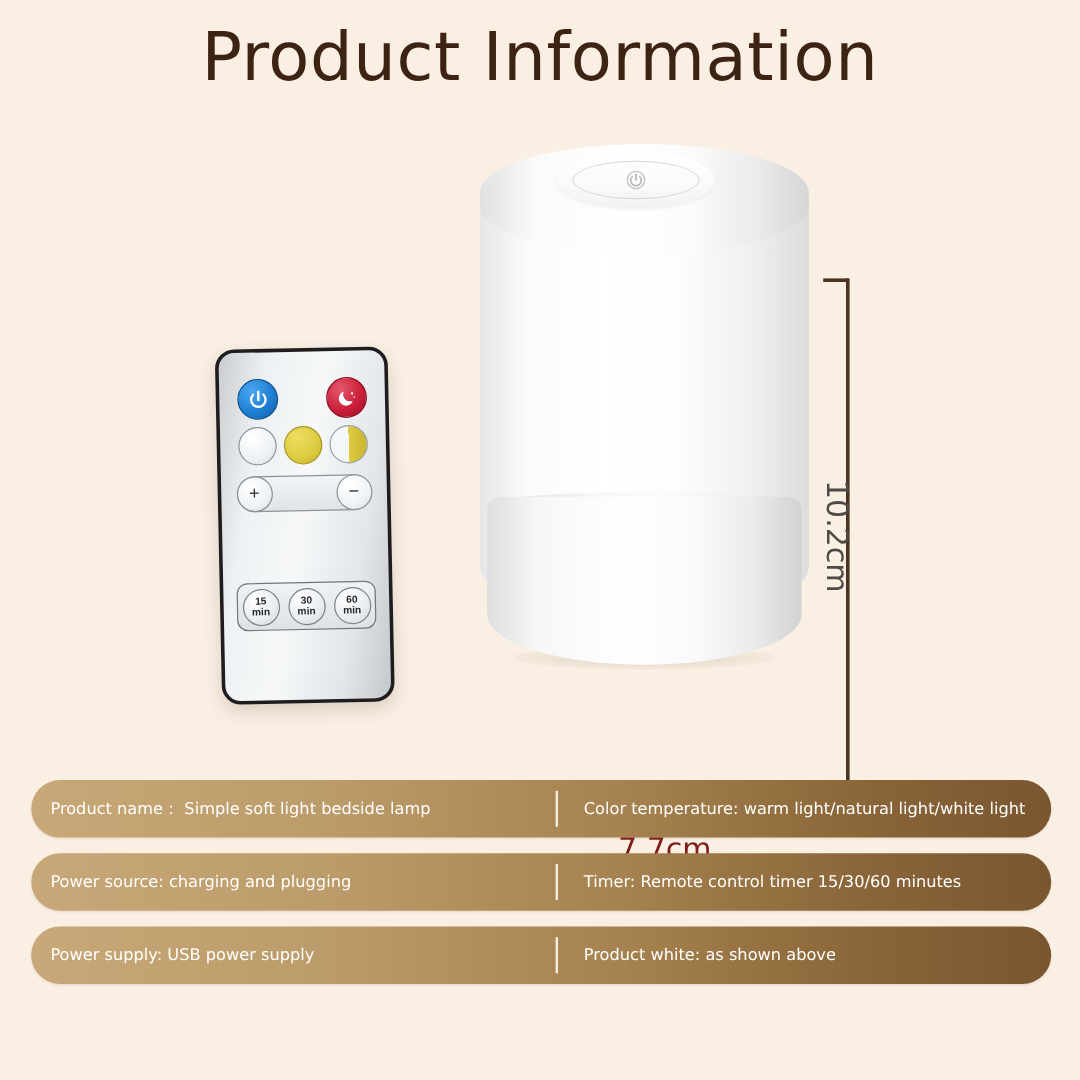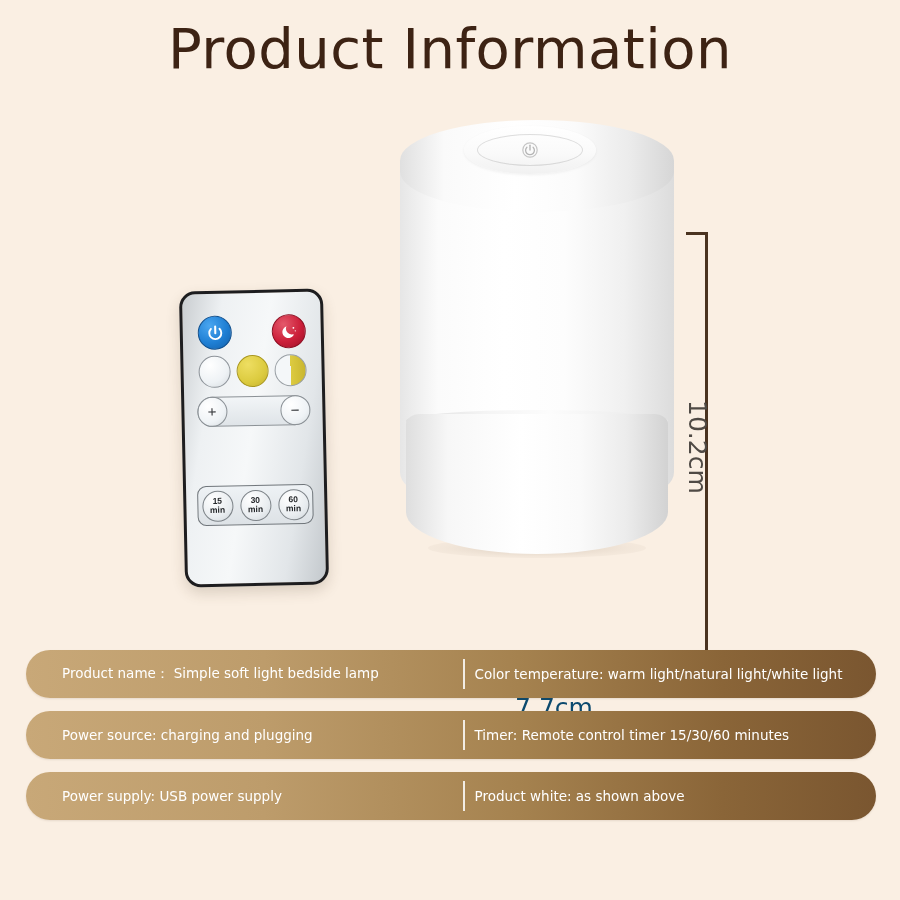--- a/index.html
+++ b/index.html
@@ -215,21 +215,21 @@
     transform-origin: left top;
     white-space: nowrap;
   }
   .dim-label-h {
     position: absolute;
     left: 402px;
     top: 593px;
     width: 304px;
     text-align: center;
     font-size: 25px;
-    color: #0c4a6e;
+    color: #7f1d1d;
     font-family: "DejaVu Sans", sans-serif;
   }
 
   
   .spec-list {
     position: absolute;
     left: 26px;
     top: 650px;
     width: 850px;
   }
@@ -238,36 +238,36 @@
     height: 48px;
     margin-bottom: 13px;
     border-radius: 24px;
     background: linear-gradient(90deg, #c8a878 0%, #bd9c6b 28%, #a5824f 58%, #8a6538 82%, #7a5630 100%);
     display: flex;
     align-items: center;
     box-shadow: 0 1px 2px rgba(90,65,40,0.12);
   }
   .spec-left {
     width: 437px;
-    padding-left: 36px;
+    padding-left: 16px;
     box-sizing: border-box;
     color: #ffffff;
     font-size: 13.5px;
     font-family: "DejaVu Sans", sans-serif;
     white-space: nowrap;
   }
   .spec-divider {
     width: 1.5px;
     height: 30px;
     background: rgba(255,255,255,0.85);
     flex: 0 0 auto;
   }
   .spec-right {
     flex: 1;
-    padding-left: 10px;
+    padding-left: 22px;
     box-sizing: border-box;
     color: #ffffff;
     font-size: 13.5px;
     font-family: "DejaVu Sans", sans-serif;
     white-space: nowrap;
   }
 </style>
 </head>
 <body>
 

